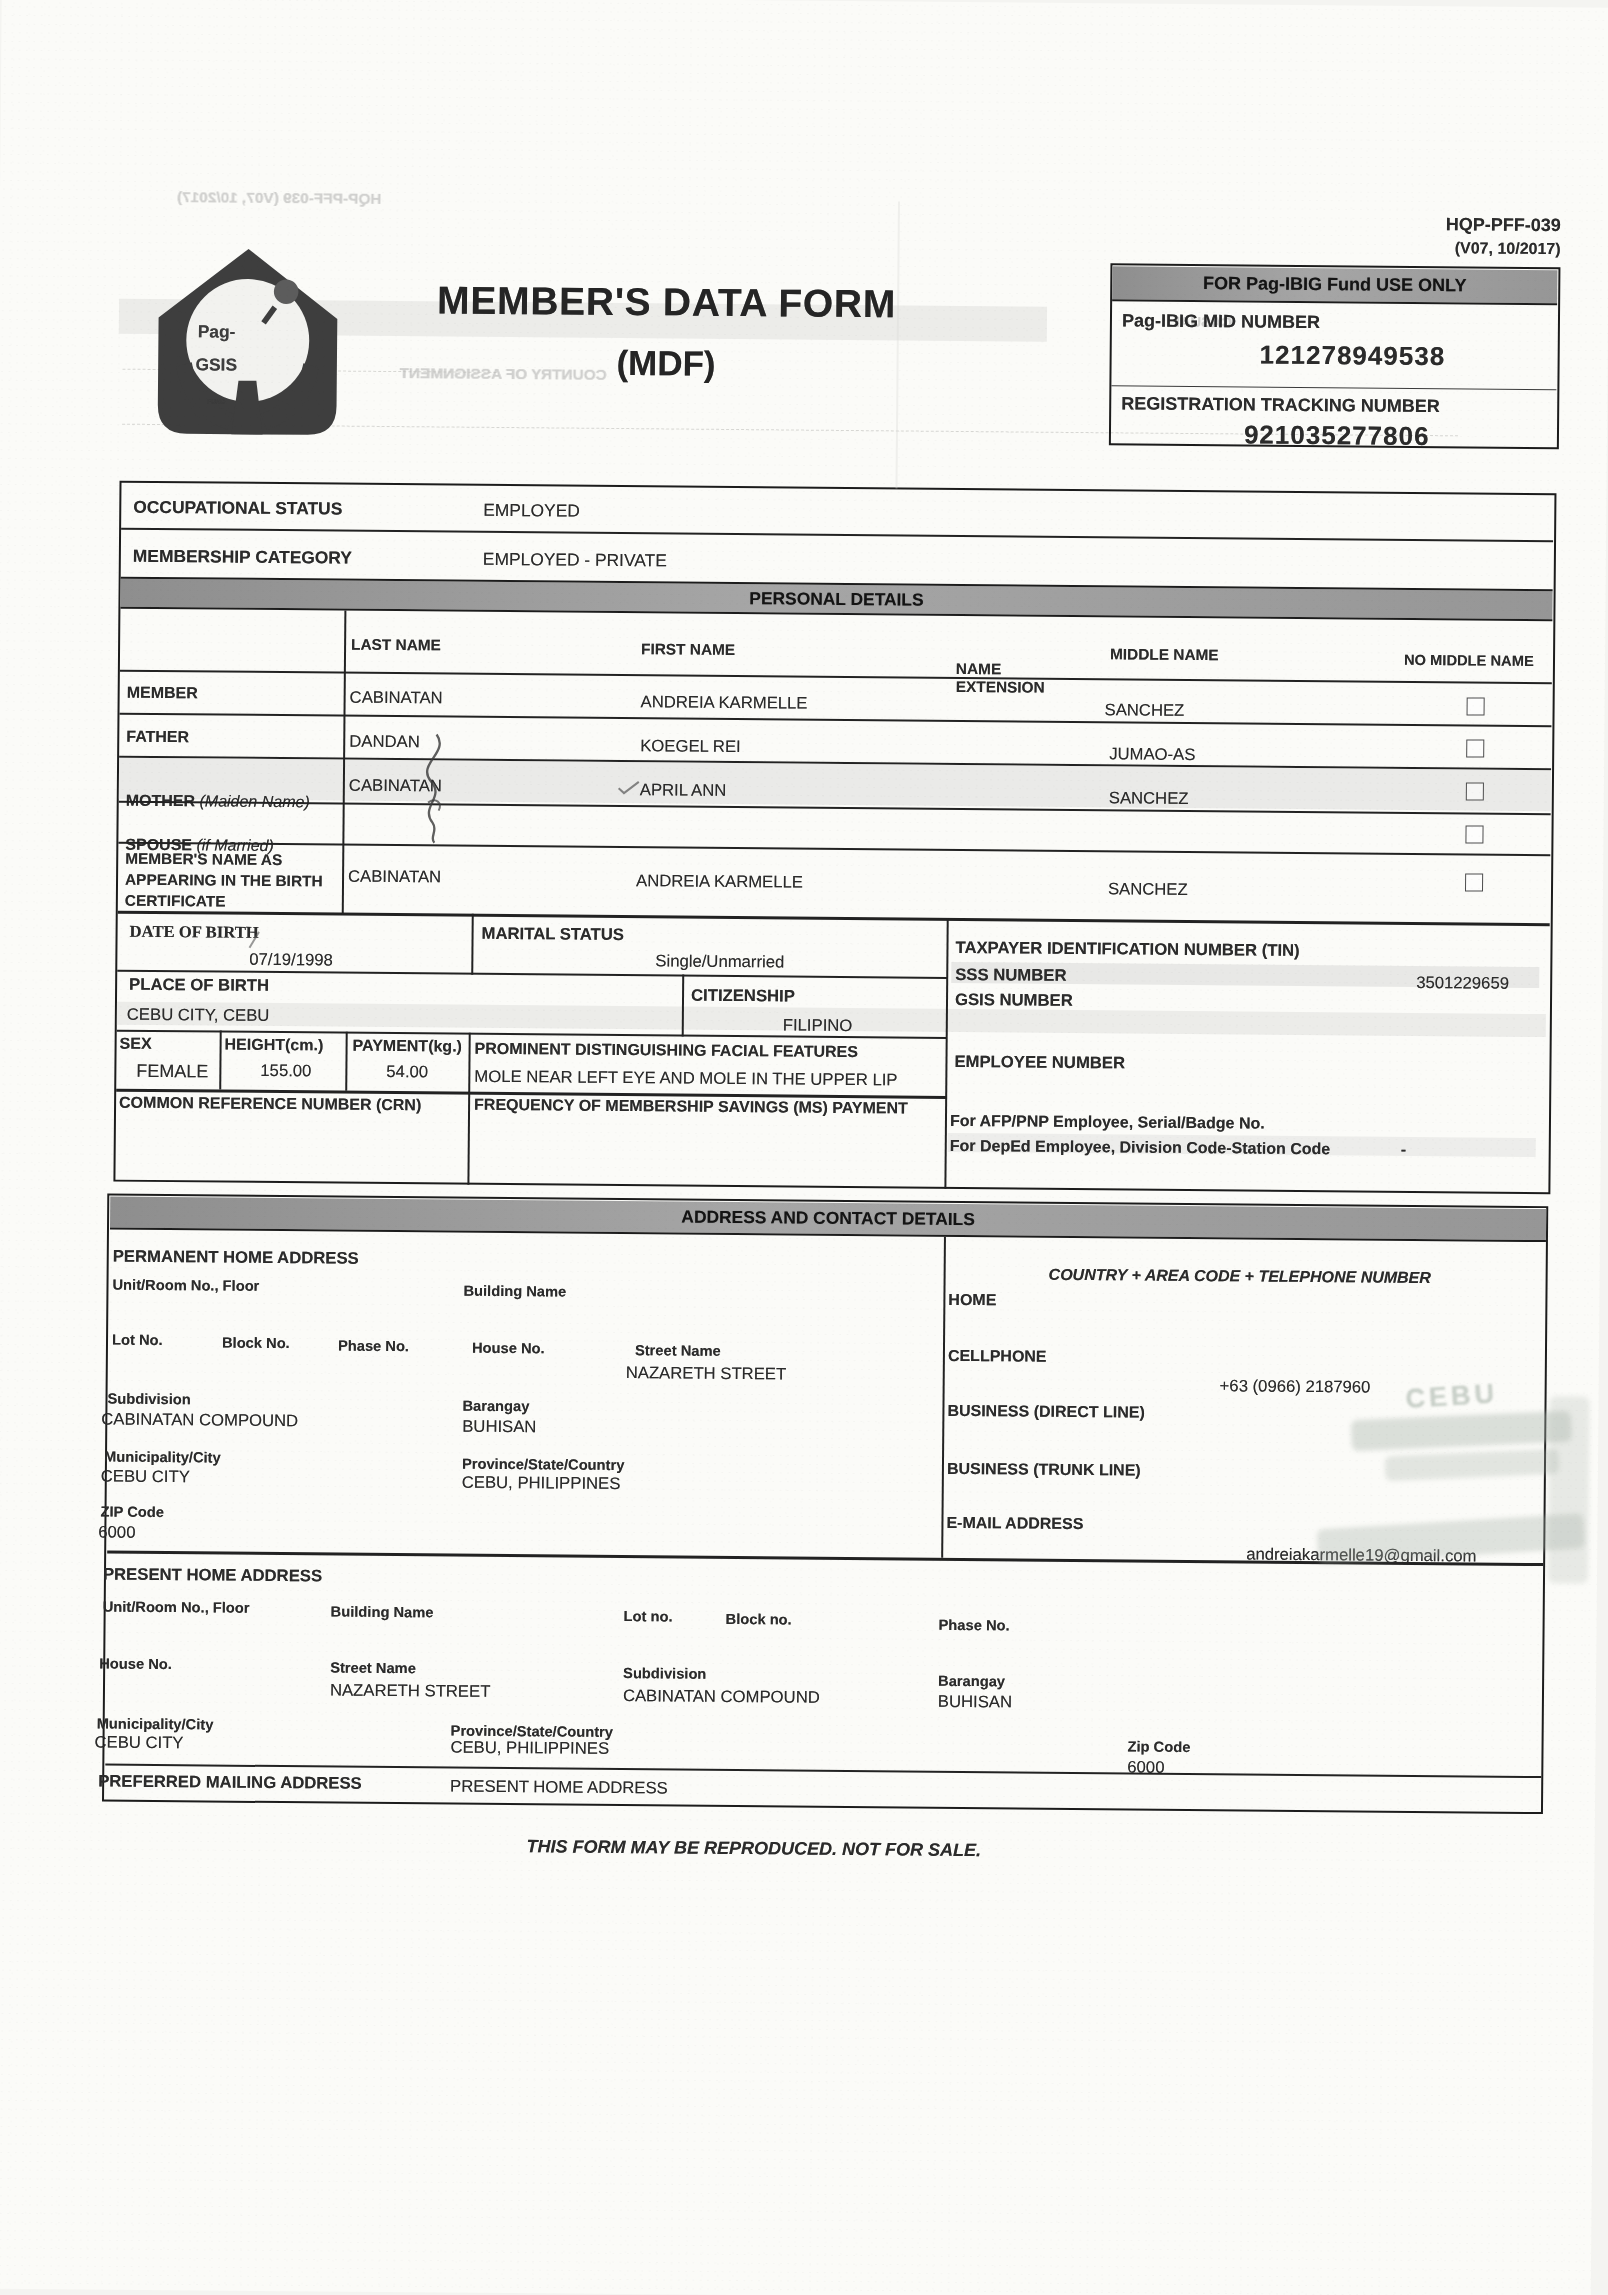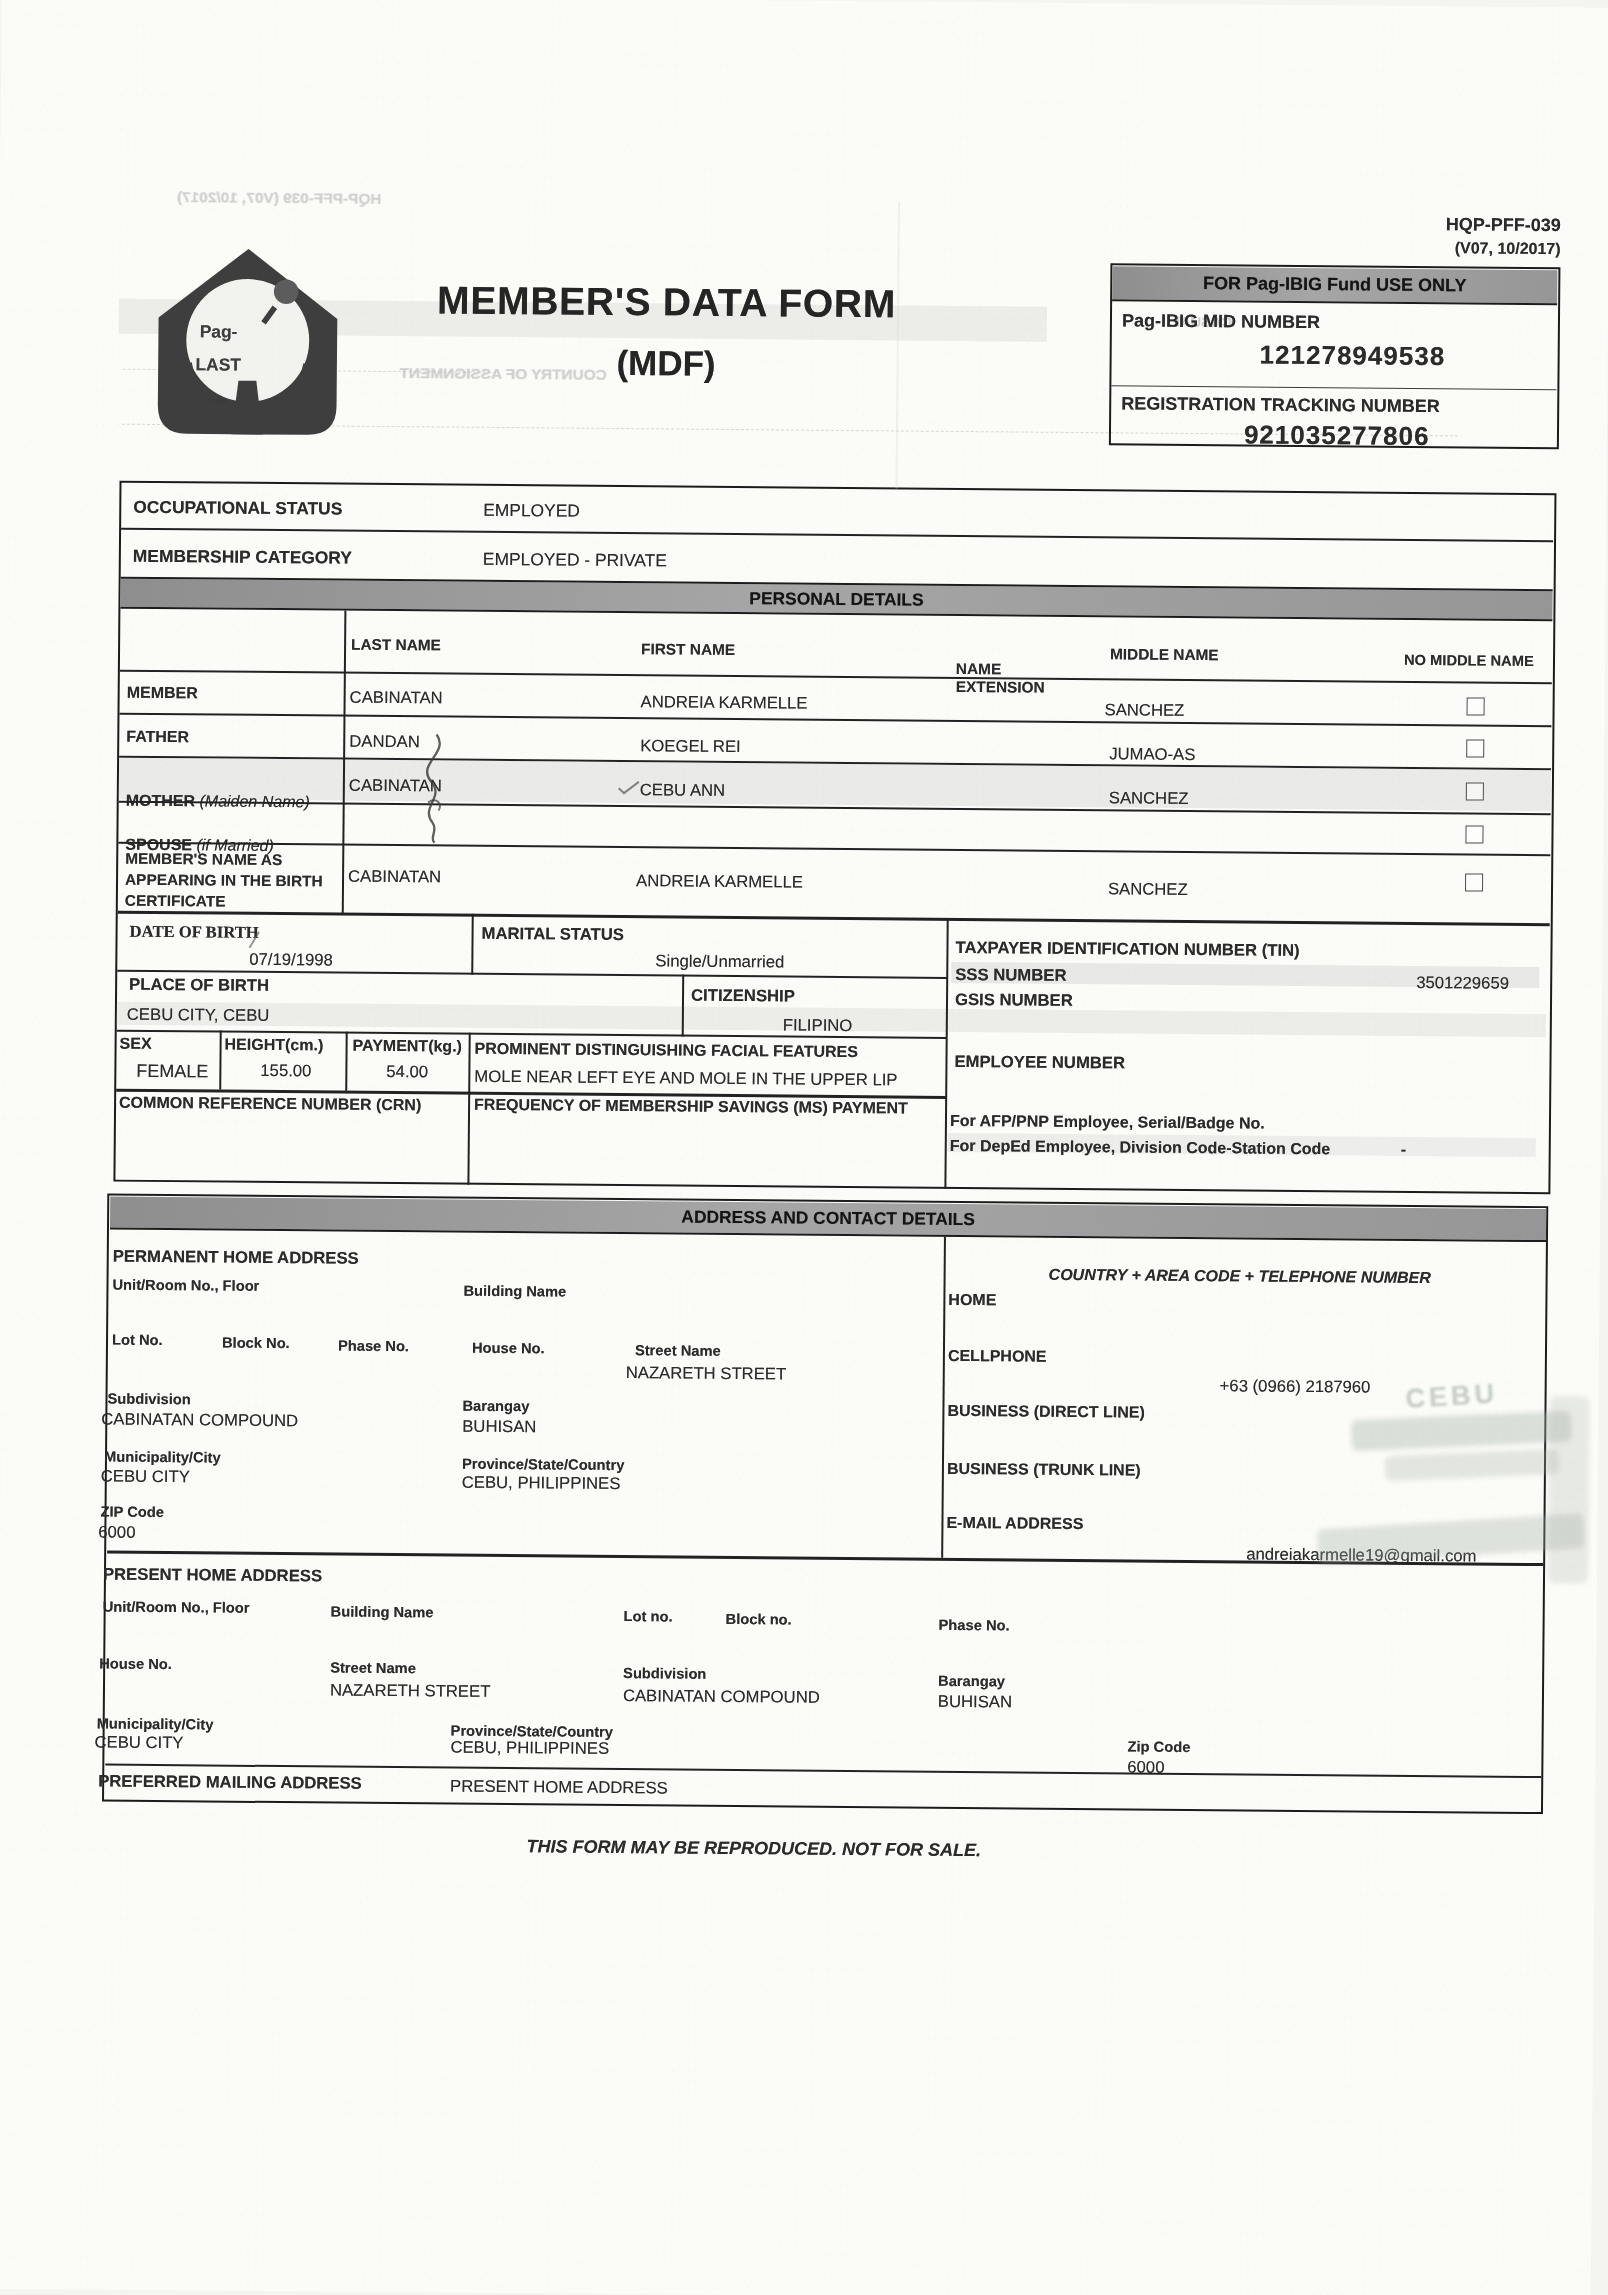--- a/index.html
+++ b/index.html
@@ -48,21 +48,21 @@
     <path d="M10 36 L50 5 L90 36 L90 75 Q90 88 77 88 L23 88 Q10 88 10 75 Z" fill="#3e3e3e"></path>
     <circle cx="50" cy="46" r="27.5" fill="#f2f2ef"></circle>
     <circle cx="67" cy="24" r="5.5" fill="#5c5c5c"></circle>
     <path d="M62 31 L57 38" stroke="#3e3e3e" stroke-width="2.5" fill="none"></path>
     <path d="M25 56 Q28 73 44 79 L41 86 Q22 79 18 58 Z" fill="#3e3e3e"></path>
     <path d="M75 56 Q72 73 56 79 L59 86 Q78 79 82 58 Z" fill="#3e3e3e"></path>
     <path d="M46 64 L54 64 L57 88 L43 88 Z" fill="#3e3e3e"></path>
   </svg>
   <span class="t b" style="left:197px;top:311px;font-size:17.4px;color:#3e3e3e;text-align:center;line-height:.95;">
     <span>Pag-</span><br>
-    <span>LAST</span><br>
+    <span>GSIS</span><br>
     <span style="font-size:6.7px;">FUND</span>
   </span>
 
   <div class="t b ctr" style="left:347px;top:279px;width:641px;font-size:39px;letter-spacing:0.7px;color:#252525;">MEMBER'S DATA FORM</div>
   <div class="t b ctr" style="left:347px;top:342px;width:641px;font-size:35px;color:#252525;">(MDF)</div>
 
   <div class="t b" style="left:1326px;top:207px;width:235px;text-align:right;font-size:18px;">HQP-PFF-039</div>
   <div class="t b" style="left:1326px;top:232px;width:235px;text-align:right;font-size:16px;">(V07, 10/2017)</div>
 
   <div class="rect" style="left:1111px;top:260px;width:450px;height:182px;border-width:2.7px;"></div>
@@ -106,21 +106,21 @@
   <span class="t" style="left:354px;top:735px;font-size:16.7px;">DANDAN</span>
   <span class="t" style="left:645px;top:737px;font-size:16.7px;">KOEGEL REI</span>
   <span class="t" style="left:1114px;top:741px;font-size:16.7px;">JUMAO-AS</span>
   <div class="cb" style="left:1471px;top:733px;"></div>
   <div class="hl" style="left:124px;top:761px;width:1432px;"></div>
 
   <div class="band" style="left:124px;top:763px;width:1432px;height:41px;opacity:.5;"></div>
   <span class="t" style="left:131px;top:776px;font-size:16px;">
     <span class="b">MOTHER</span> <span class="i">(Maiden Name)</span></span>
   <span class="t" style="left:354px;top:779px;font-size:16.7px;">CABINATAN</span>
-  <span class="t" style="left:645px;top:781px;font-size:16.7px;">CEBU ANN</span>
+  <span class="t" style="left:645px;top:781px;font-size:16.7px;">APRIL ANN</span>
   <span class="t" style="left:1114px;top:785px;font-size:16.7px;">SANCHEZ</span>
   <div class="cb" style="left:1471px;top:776px;"></div>
   <div class="hl" style="left:124px;top:806px;width:1432px;"></div>
 
   <span class="t" style="left:131px;top:820px;font-size:16px;">
     <span class="b">SPOUSE</span> <span class="i">(if Married)</span></span>
   <div class="cb" style="left:1471px;top:819px;"></div>
   <div class="hl" style="left:124px;top:847px;width:1432px;"></div>
 
   <span class="t b" style="left:131px;top:854px;font-size:15.4px;line-height:1.35;">MEMBER'S NAME AS

